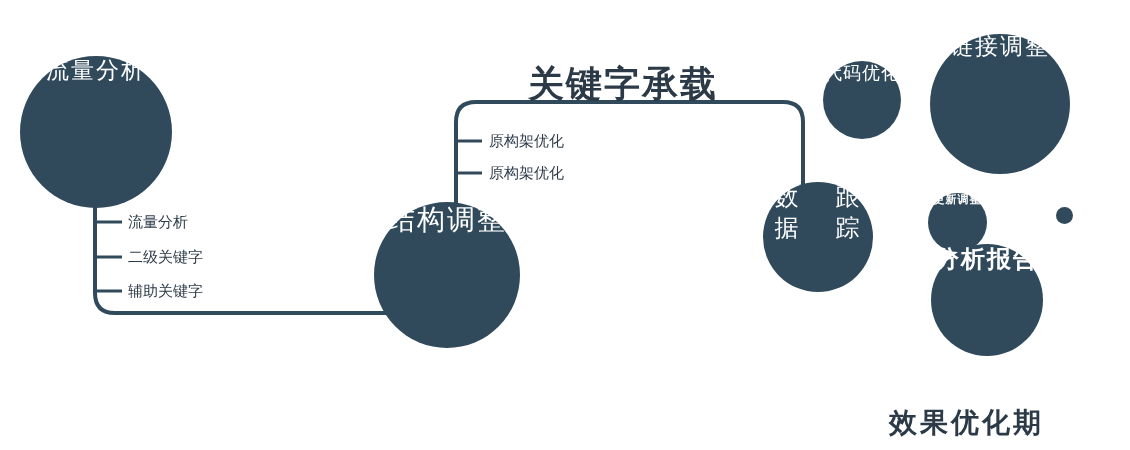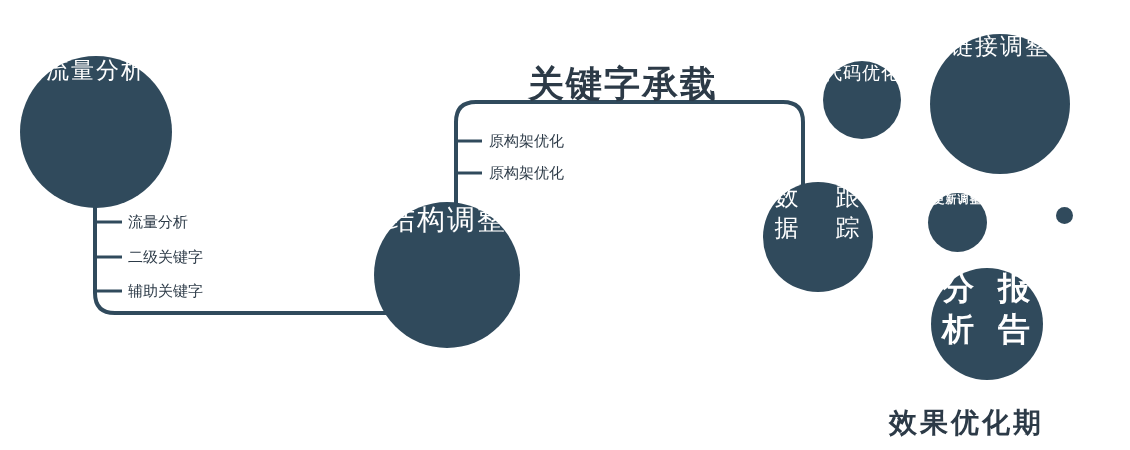--- a/index.html
+++ b/index.html
@@ -91,21 +91,21 @@
     <span>调整</span>
   </div>
 
   <div class="node bold" style="left:928px; top:193px; width:59px; height:59px; font-size:11px; letter-spacing:1px;">
     <span>更新</span>
     <span>调整</span>
   </div>
 
   <div class="dot" style="left:1056px; top:207px; width:17px; height:17px;"></div>
 
-  <div class="node bold" style="left:931px; top:268px; width:112px; height:112px; font-size:32px;">
+  <div class="node bold" style="left:931px; top:244px; width:112px; height:112px; font-size:24px;">
     <span>分析</span>
     <span>报告</span>
   </div>
 
   <div class="edge-label" style="left:528px; top:60px;">关键字承载</div>
 
 
   <div class="tick-label" style="left:128px; top:213px;">流量分析</div>
   <div class="tick-label" style="left:128px; top:248px;">二级关键字</div>
   <div class="tick-label" style="left:128px; top:282px;">辅助关键字</div>

